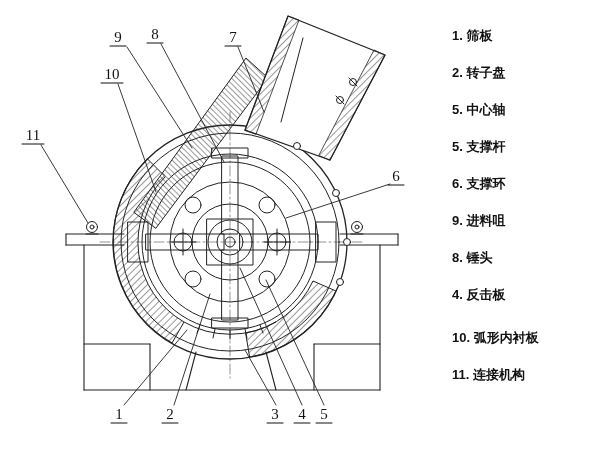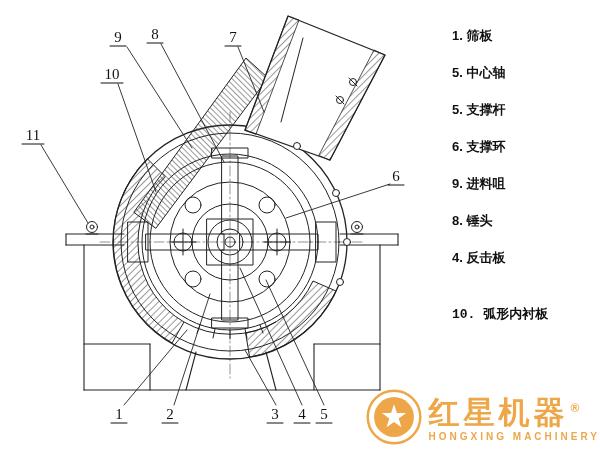--- a/index.html
+++ b/index.html
@@ -2,21 +2,21 @@
 <html><head>
 <meta charset="utf-8">
 <style>
   html,body{margin:0;padding:0;background:#fff;}
   .stage{position:relative;width:600px;height:450px;background:#ffffff;overflow:hidden;
          font-family:"Liberation Sans",sans-serif;}
   .diagram{position:absolute;left:0;top:0;width:445px;height:450px;}
   .legend{position:absolute;left:452px;top:29px;display:flex;flex-direction:column;}
   .legend-item{font-size:13px;font-weight:bold;color:#111;white-space:nowrap;
                margin-bottom:23px;line-height:14px;}
-  .legend-item.gap{margin-top:20px;font-family:Liberation Mono, monospace;}
+  .legend-item.gap{margin-top:6px;}
   .watermark{position:absolute;right:0;bottom:4px;display:flex;align-items:center;
              gap:6px;opacity:0.9;pointer-events:none;}
   .wm-logo{width:58px;height:58px;flex:0 0 auto;}
   .wm-text{display:flex;flex-direction:column;align-items:flex-start;}
   .wm-cn{font-size:31px;font-weight:bold;letter-spacing:4px;color:#ec9e35;line-height:32px;}
   .wm-reg{font-size:12px;vertical-align:super;margin-left:2px;}
   .wm-en{font-size:10px;font-weight:bold;letter-spacing:3px;color:#ec9e35;margin-top:1px;}
   .callout{font-family:"Liberation Serif",serif;font-size:15px;fill:#111;}
   svg line,svg circle,svg rect,svg path,svg polygon{vector-effect:non-scaling-stroke;}
 </style>
@@ -174,36 +174,25 @@
       <line x1="267" y1="423" x2="283" y2="423" stroke="#111" stroke-width="1"></line>
       <text class="callout" text-anchor="middle" x="302" y="419">4</text>
       <line x1="294" y1="423" x2="310" y2="423" stroke="#111" stroke-width="1"></line>
       <text class="callout" text-anchor="middle" x="324" y="419">5</text>
       <line x1="316" y1="423" x2="332" y2="423" stroke="#111" stroke-width="1"></line>
     </g>
   </svg>
 
   <div class="legend">
     <div class="legend-item">1. 筛板</div>
+    <div class="legend-item">2. 转子盘</div>
     <div class="legend-item">5. 中心轴</div>
     <div class="legend-item">5. 支撑杆</div>
     <div class="legend-item">6. 支撑环</div>
     <div class="legend-item">9. 进料咀</div>
     <div class="legend-item">8. 锤头</div>
     <div class="legend-item">4. 反击板</div>
     <div class="legend-item gap">10. 弧形内衬板</div>
+    <div class="legend-item">11. 连接机构</div>
   </div>
 
-  <div class="watermark">
-    <svg class="wm-logo" viewBox="-32 -32 64 64">
-      <circle cx="0" cy="0" r="29" fill="none" stroke="#ec9e35" stroke-width="2.5"></circle>
-      <circle cx="0" cy="0" r="22" fill="#ec9e35"></circle>
-      <polygon fill="#ffffff" points="0,-14 3.2,-4.4 13.3,-4.3 5.2,1.7 8.2,11.3 0,5.5 -8.2,11.3 -5.2,1.7 -13.3,-4.3 -3.2,-4.4"></polygon>
-    </svg>
-    <div class="wm-text">
-      <div class="wm-cn">
-        <span>红星机器</span><span class="wm-reg">®</span>
-      </div>
-      <div class="wm-en">HONGXING MACHINERY</div>
-    </div>
-  </div>
 
 </div>
 
 </body></html>

